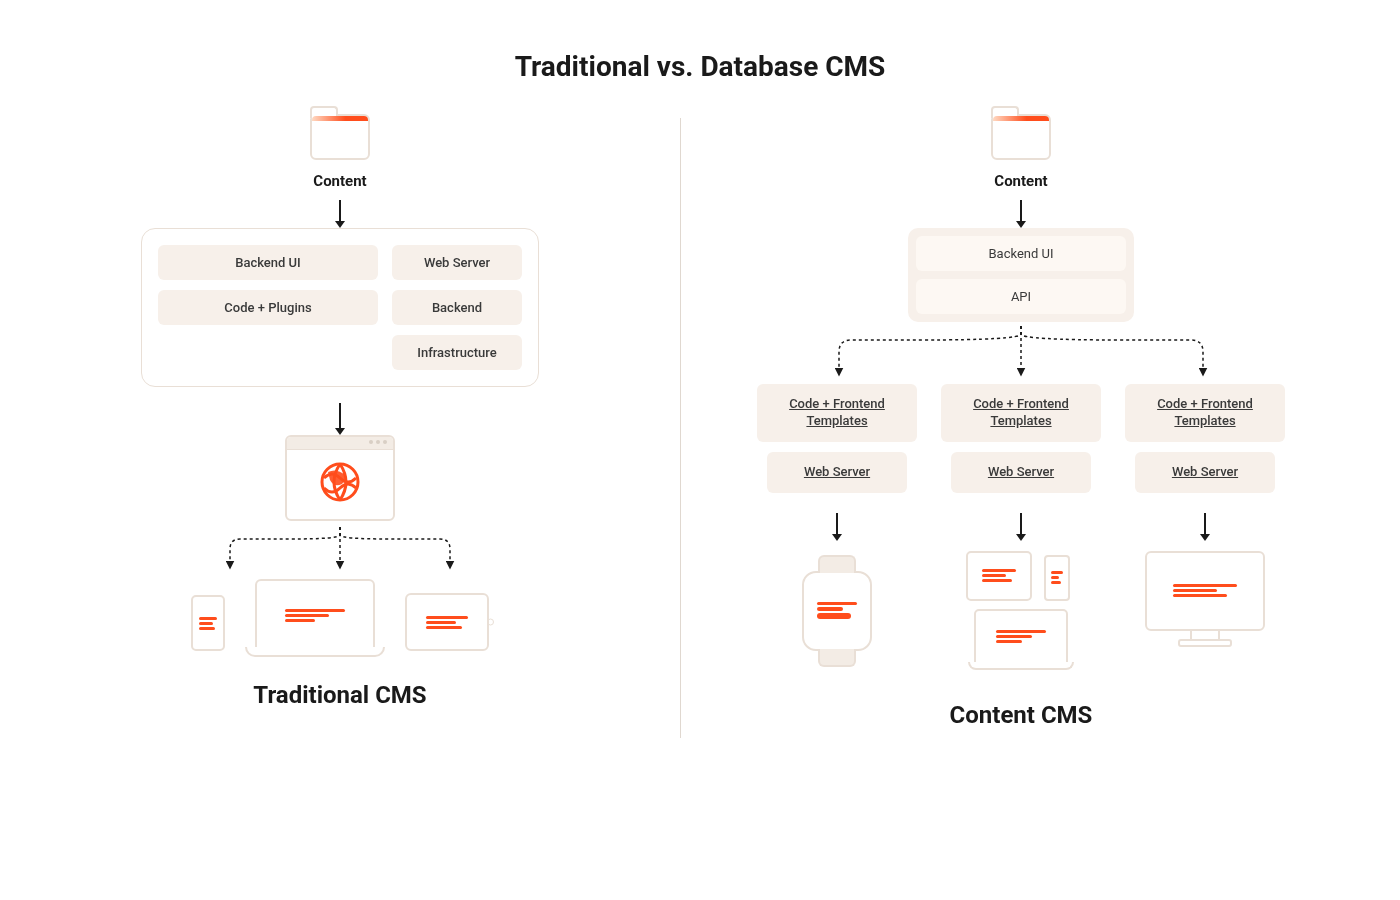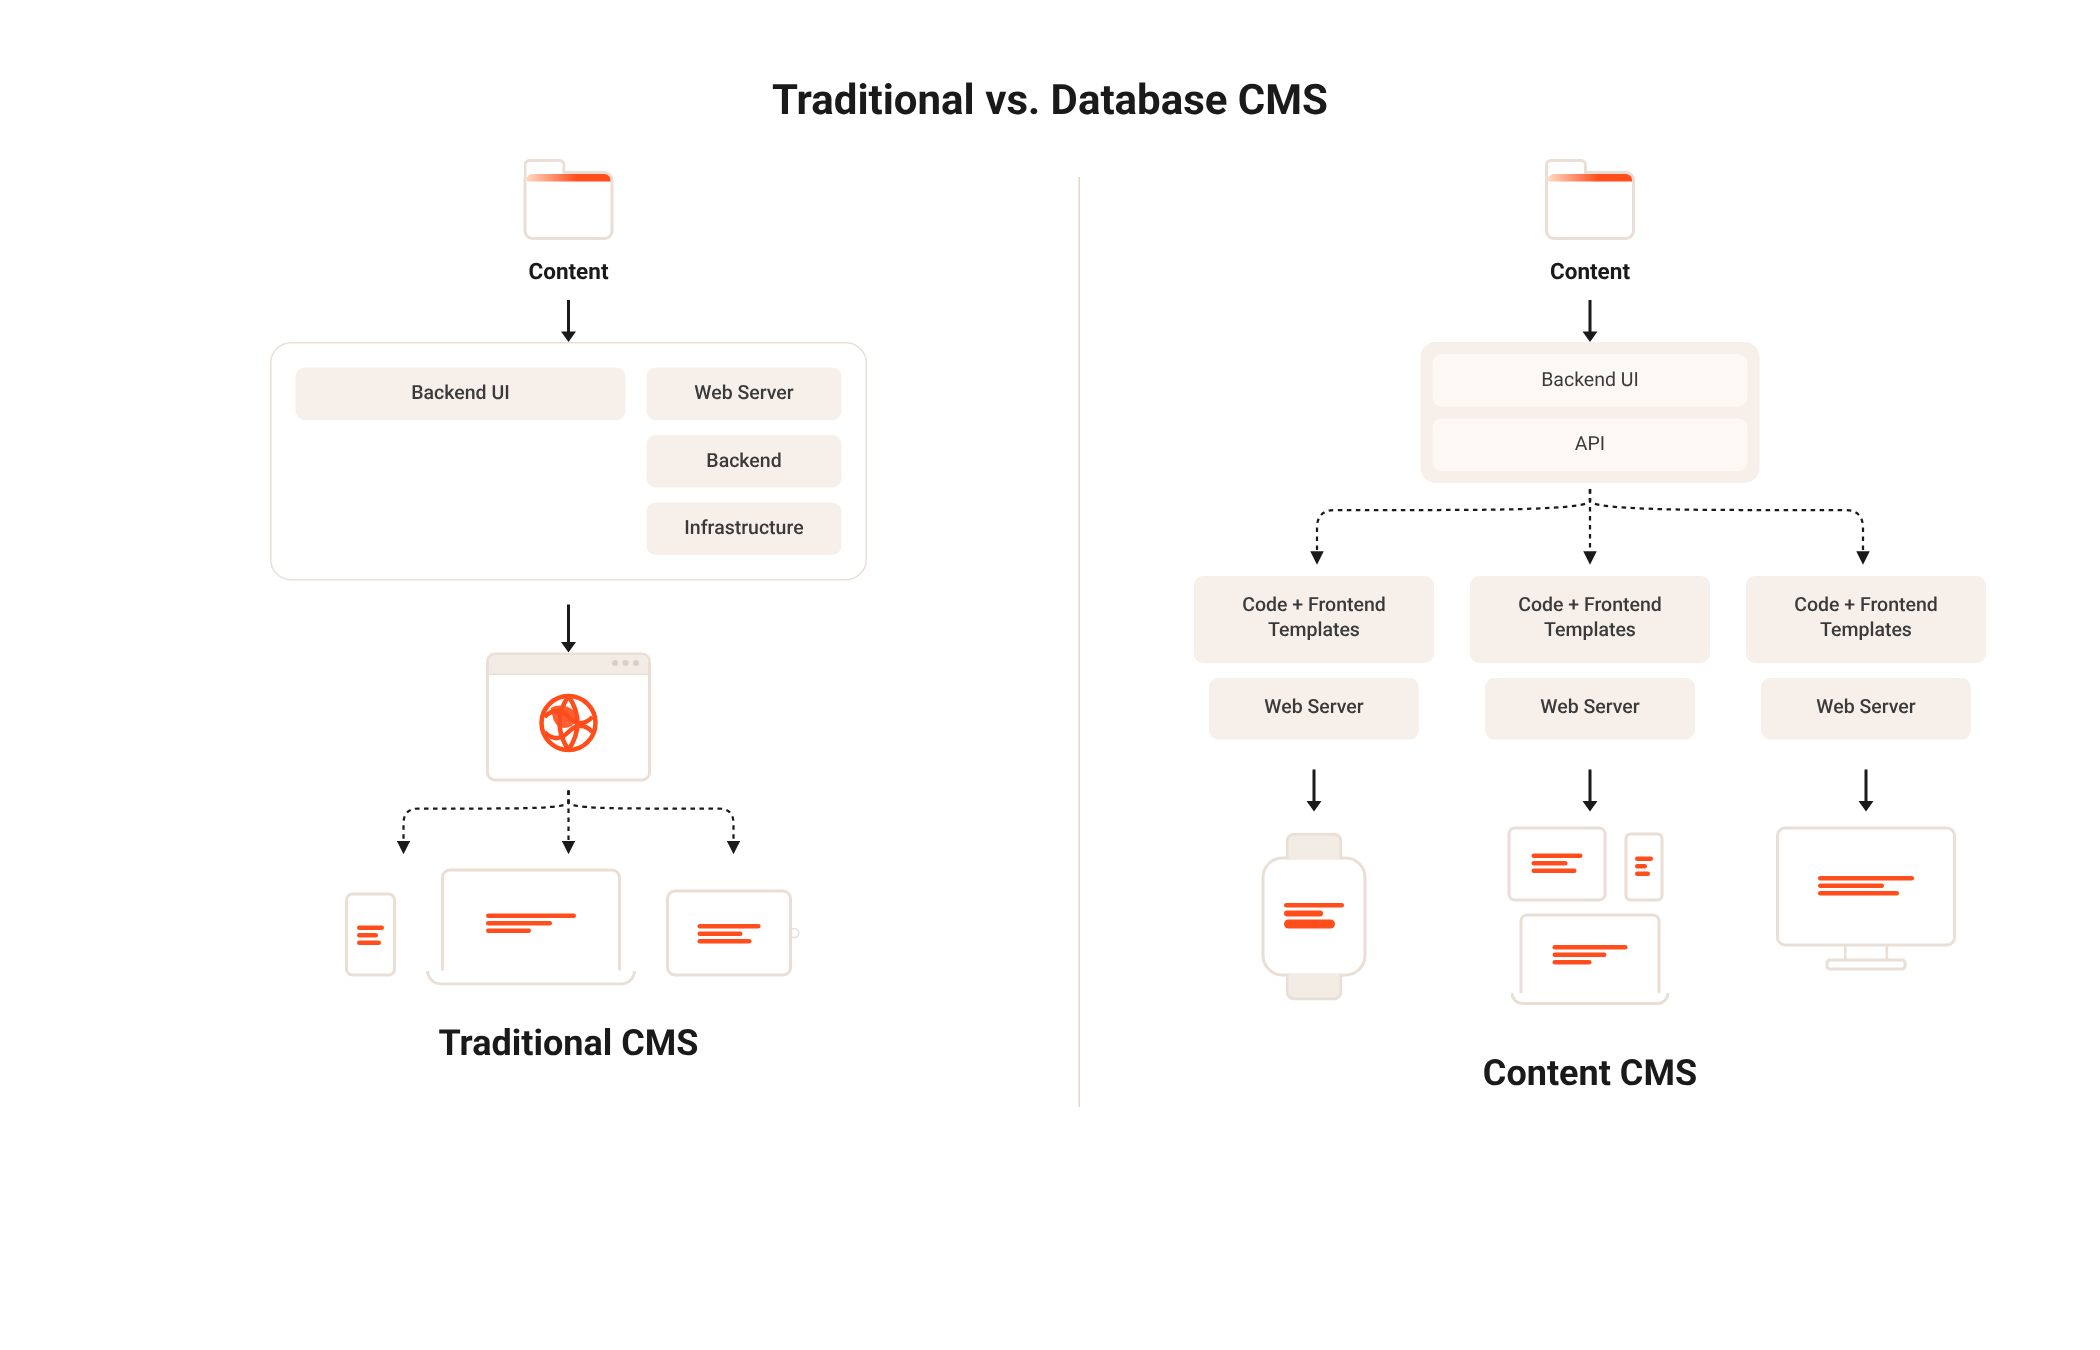--- a/index.html
+++ b/index.html
@@ -13,21 +13,21 @@
   }
   .title {
     text-align: center;
     font-size: 28px;
     font-weight: 700;
     padding-top: 50px;
     padding-bottom: 25px;
   }
   .split {
     display: flex;
-    justify-content: flex-end;
+    justify-content: flex-start;
     align-items: flex-start;
     position: relative;
   }
   .divider {
     width: 1px;
     background: #e0d8d0;
     height: 620px;
     margin-top: 10px;
   }
   .col {
@@ -243,21 +243,21 @@
     gap: 24px;
     margin-top: 6px;
   }
   .trip-col {
     display: flex;
     flex-direction: column;
     align-items: center;
     gap: 10px;
     width: 160px;
   }
-  .trip-col .pill { min-width: 140px; padding:12px 8px; line-height:1.3;}
+  .trip-col .pill { min-width: 140px; padding:12px 8px; line-height:1.3;text-decoration:underline;}
 
   
   .branch3-wide {
     position: relative;
     width: 520px;
     height: 56px;
   }
   .branch3-wide svg { position:absolute; inset:0; }
 
   
@@ -326,20 +326,21 @@
 
   <div class="col">
     <div class="folder"></div>
     <div class="label">Content</div>
     <div class="arrow-down"></div>
 
     <div class="big-card">
       <div class="pill-row">
         <div class="pill-col">
           <div class="pill wide">Backend UI</div>
+          <div class="pill wide">Code + Plugins</div>
         </div>
         <div class="pill-col">
           <div class="pill">Web Server</div>
           <div class="pill">Backend</div>
           <div class="pill">Infrastructure</div>
         </div>
       </div>
     </div>
 
     <div class="arrow-down" style="height:26px;margin-top:16px;"></div>

